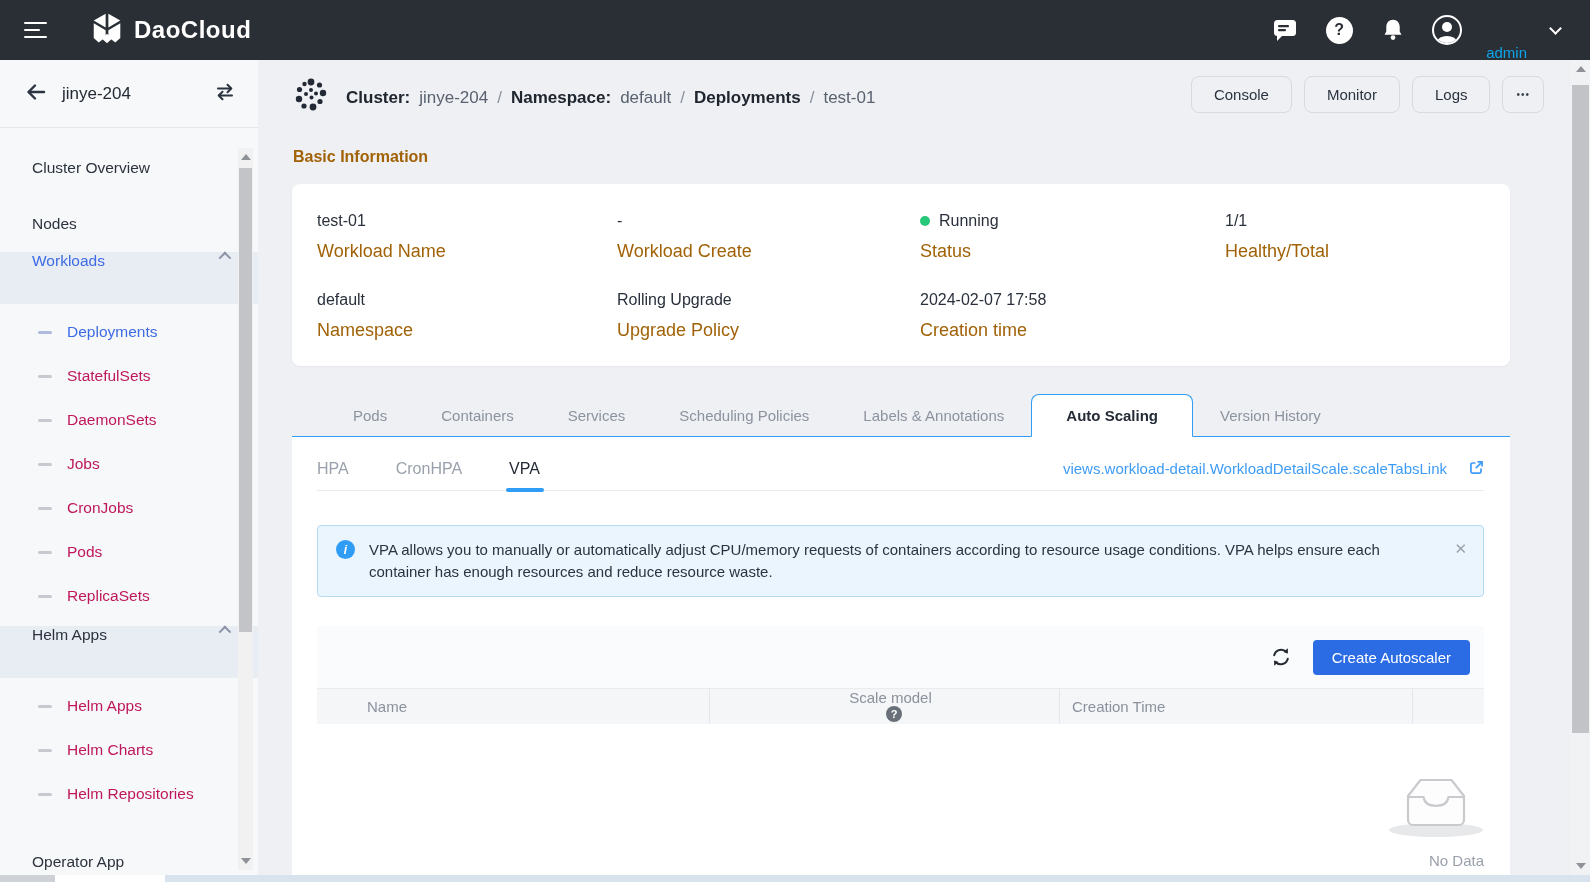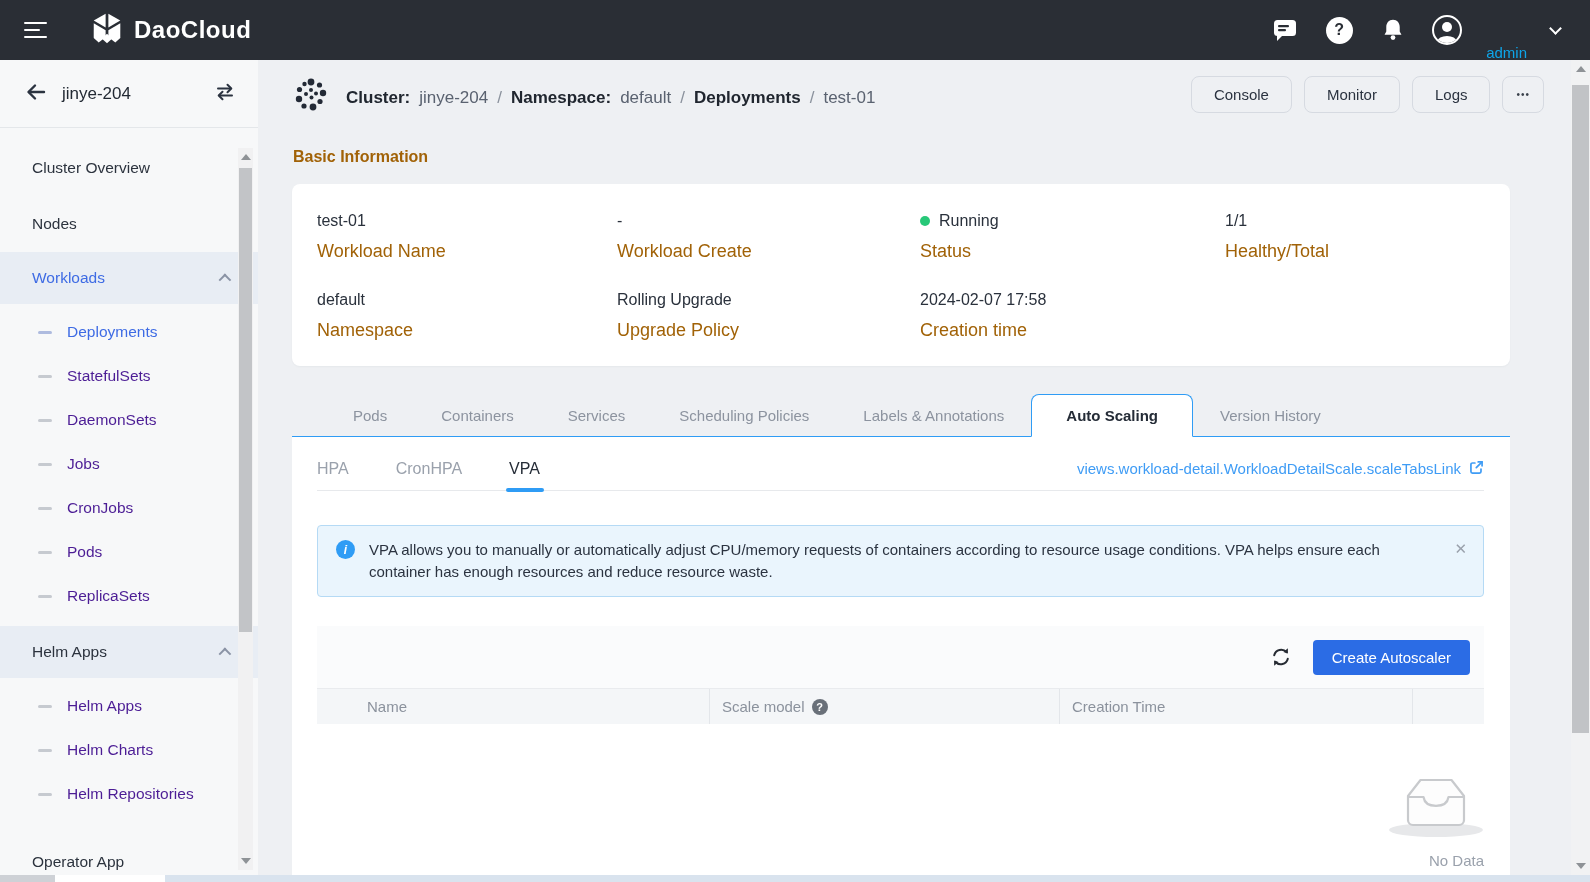--- a/index.html
+++ b/index.html
@@ -21,24 +21,24 @@
   .avatar .body { position:absolute; left:50%; bottom:-4px; transform:translateX(-50%); width:19px; height:11px; border-radius:50% 50% 0 0; background:#fff; }
   .user-name { color:#0ea5e9; font-size:15px; font-weight:normal;margin-top:44px; }
   .chev-down-w { width:9px; height:9px; border-right:2px solid #fff; border-bottom:2px solid #fff; transform:rotate(45deg); margin-top:-4px; cursor:pointer; }
 
   
   .sidebar { position:absolute; left:0; top:60px; width:258px; height:815px; background:#f7f8f9; z-index:10; }
   .sb-header { height:68px; display:flex; align-items:center; padding:0 22px 0 24px; border-bottom:1px solid #e4e7ea; }
   .sb-title { font-size:17px; color:#232a34; margin-left:14px; flex:1; }
   .menu { padding-top:12px; }
   .mi-top { height:56px; display:flex; align-items:center; padding-left:32px; font-size:15.5px; color:#2c333e; cursor:pointer; }
-  .mi-group { height:52px; display:flex; align-items:center; background:#e8edf4; padding:0 30px 0 32px; font-size:15.5px; color:#2c333e; cursor:pointer; }
+  .mi-group { height:52px; display:flex; align-items:flex-start; background:#e8edf4; padding:0 30px 0 32px; font-size:15.5px; color:#2c333e; cursor:pointer; }
   .mi-group.blue { color:#3e6be4; }
   .mi-group .chev-up { margin-left:auto; width:9px; height:9px; border-top:2px solid #8a93a5; border-right:2px solid #8a93a5; transform:rotate(-45deg) translateY(2px); }
-  .mi-sub { height:44px; display:flex; align-items:center; padding-left:38px; font-size:15.5px; color:#4c1d95; cursor:pointer; }
+  .mi-sub { height:44px; display:flex; align-items:center; padding-left:38px; font-size:15.5px; color:#be185d; cursor:pointer; }
   .mi-sub .dash { width:14px; height:3px; border-radius:2px; background:#c6cad0; margin-right:15px; flex:none; }
   .mi-sub.active { color:#3e6be4; }
   .mi-sub.active .dash { background:#aebbdf; }
   .mt6 { margin-top:6px; } .mt8 { margin-top:8px; } .mt18 { margin-top:18px; }
 
   
   .sb-scroll { position:absolute; top:88px; bottom:5px; right:5px; width:15px; background:#f1f1f2; }
   .sb-thumb { position:absolute; top:20px; left:1px; width:13px; height:464px; background:#c2c4c7; }
   .tri-up, .tri-down { position:absolute; left:50%; transform:translateX(-50%); width:0; height:0; border-left:5px solid transparent; border-right:5px solid transparent; }
   .tri-up { border-bottom:6px solid #8e9296; top:6px; }
@@ -68,35 +68,35 @@
   .tabbar { position:absolute; left:34px; top:334px; width:1218px; height:43px; display:flex; align-items:stretch; border-bottom:1px solid #2f9cf5; padding-left:34px; }
   .tab { padding:0 27px; display:flex; align-items:center; font-size:15px; color:#8c939f; cursor:pointer; }
   .tab.active { background:#fff; border:1px solid #2f9cf5; border-bottom:1px solid #fff; margin-bottom:-1px; border-radius:8px 8px 0 0; color:#252c37; font-weight:bold; padding:0 34px; }
 
   
   .panel { position:absolute; left:34px; top:377px; width:1218px; height:438px; background:#fff; }
   .subtabs { margin:0 26px 0 25px; height:54px; border-bottom:1px solid #e7e9ec; display:flex; align-items:center; padding-top:10px; }
   .subtab { margin-right:47px; font-size:16px; color:#9aa1ac; position:relative; height:100%; display:flex; align-items:center; cursor:pointer; }
   .subtab.active { color:#252c37; font-weight:normal; }
   .subtab.active::after { content:""; position:absolute; left:50%; transform:translateX(-50%); bottom:-2px; width:38px; height:4px; border-radius:2px; background:#2f9cf5; }
-  .scale-link { margin-left:auto; display:flex; align-items:center; gap:8px; font-size:15px; color:#3f9cf5; cursor:pointer; }
+  .scale-link { margin-left:auto; display:flex; align-items:center; gap:22px; font-size:15px; color:#3f9cf5; cursor:pointer; }
 
   .alert { margin:34px 26px 0 25px; background:#eaf5fd; border:1px solid #b5daf5; border-radius:4px; padding:13px 46px 13px 18px; display:flex; gap:14px; position:relative; font-size:15px; line-height:22px; color:#2b3340; }
   .info-badge { flex:none; width:19px; height:19px; border-radius:50%; background:#2f9cf5; color:#fff; font-size:12px; font-weight:bold; font-style:italic; display:flex; align-items:center; justify-content:center; margin-top:1px; }
   .alert-close { position:absolute; right:16px; top:12px; color:#9aa1ac; font-size:15px; cursor:pointer; }
 
   .table-block { margin:29px 26px 0 25px; }
   .toolbar { height:62px; background:#fafbfc; display:flex; align-items:center; justify-content:flex-end; gap:20px; padding-right:14px; }
   .refresh-btn { width:24px; height:24px; display:flex; align-items:center; justify-content:center; cursor:pointer; }
   .create-btn { height:35px; padding:0 19px; background:#2b6ce5; border:none; border-radius:4px; color:#fff; font-size:15px; font-family:inherit; cursor:pointer; }
 
   .thead { height:36px; background:#f4f6f8; border-top:1px solid #e9ebee; display:flex; align-items:center; font-size:15px; color:#8b929d; }
   .th { display:flex; align-items:center; height:100%; }
   .th1 { width:393px; padding-left:50px; border-right:1px solid #e3e6ea; }
-  .th2 { width:350px; padding-left:12px; border-right:1px solid #e3e6ea; }
+  .th2 { width:350px; padding-left:12px; border-right:1px solid #e3e6ea;flex-direction:column; }
   .th3 { width:353px; padding-left:12px; border-right:1px solid #e3e6ea; }
   .th4 { flex:1; }
   .q-badge { width:16px; height:16px; border-radius:50%; background:#697079; color:#fff; font-size:11px; font-weight:bold; display:inline-flex; align-items:center; justify-content:center; margin-left:7px; }
 
   .empty { display:flex; flex-direction:column; align-items:flex-end; padding-top:40px; }
   .empty-text { margin-top:8px; font-size:15px; color:#9aa1ac; }
 
   
   .vscroll { position:absolute; right:0; top:60px; width:19px; height:815px; background:#f1f2f3; z-index:40; }
   .vs-thumb { position:absolute; left:1px; top:25px; width:17px; height:648px; background:#c1c3c6; }

